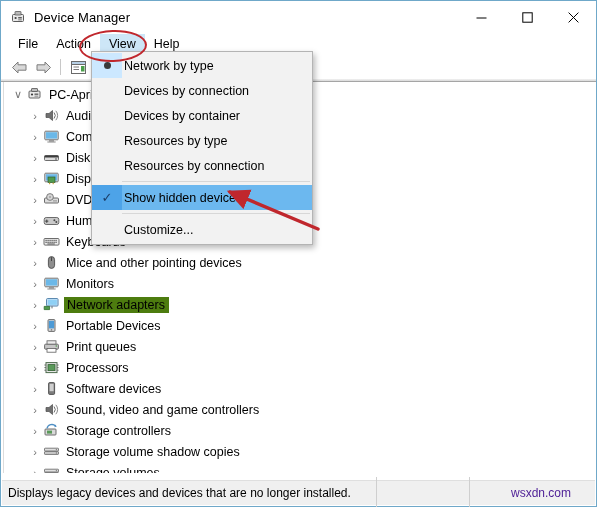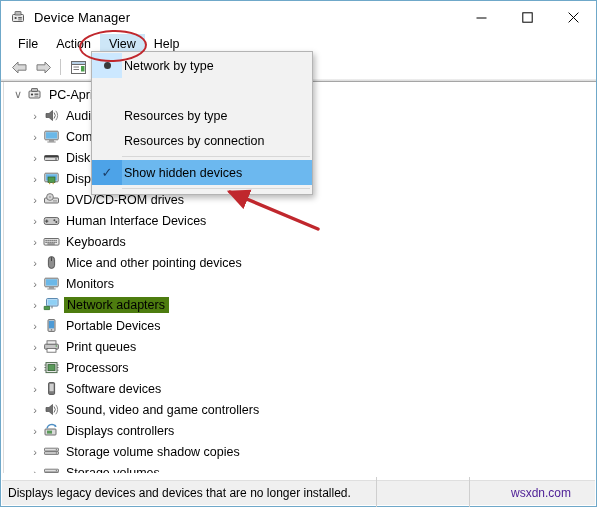--- a/index.html
+++ b/index.html
@@ -392,21 +392,21 @@
           <span class="lbl">Sound, video and game controllers</span>
         </div>
         <div class="row lvl1">
           <span class="twisty">›</span>
           <span class="ico"><svg width="17" height="15" viewBox="0 0 17 15">
               <rect x="2" y="6" width="11" height="6" rx=".8" fill="#d9d9d9" stroke="#5e5e5e" stroke-width=".9"></rect>
                 <rect x="4" y="7.6" width="5" height="3" fill="#5a9a5a"></rect>
                 <path d="M4 5.4 A5 5 0 0 1 12.6 3.2" fill="none" stroke="#4f8fc4" stroke-width="1.4"></path>
                 <path d="M12.2 1.6 L13.8 3.4 L11.6 4.2 Z" fill="#4f8fc4"></path>
             </svg></span>
-          <span class="lbl">Displays controllers</span>
+          <span class="lbl">Storage controllers</span>
         </div>
         <div class="row lvl1">
           <span class="twisty">›</span>
           <span class="ico"><svg width="17" height="15" viewBox="0 0 17 15">
               <rect x="1.5" y="4.2" width="14" height="2.8" rx=".6" fill="#e0e0e0" stroke="#5f5f5f" stroke-width=".8"></rect>
                 <rect x="1.5" y="7.6" width="14" height="2.8" rx=".6" fill="#cfcfcf" stroke="#5f5f5f" stroke-width=".8"></rect>
                 <circle cx="13.4" cy="5.6" r=".7" fill="#7a7a7a"></circle>
                 <circle cx="13.4" cy="9" r=".7" fill="#7a7a7a"></circle>
             </svg></span>
           <span class="lbl">Storage volume shadow copies</span>
@@ -432,37 +432,46 @@
 
   <div class="dropdown" id="dropdown">
       <div class="dd-item">
         <span class="gutter marked">
           <span class="radio-dot"></span>
         </span>
         <span class="txt">Network by type</span>
       </div>
       <div class="dd-item">
         <span class="gutter"></span>
+        <span class="txt">Devices by connection</span>
+      </div>
+      <div class="dd-item">
+        <span class="gutter"></span>
+        <span class="txt">Devices by container</span>
       </div>
       <div class="dd-item">
         <span class="gutter"></span>
         <span class="txt">Resources by type</span>
       </div>
       <div class="dd-item">
         <span class="gutter"></span>
         <span class="txt">Resources by connection</span>
       </div>
       <div class="dd-sep"></div>
       <div class="dd-item hl">
         <span class="gutter marked">
           <span class="check">✓</span>
         </span>
         <span class="txt">Show hidden devices</span>
       </div>
       <div class="dd-sep"></div>
+      <div class="dd-item">
+        <span class="gutter"></span>
+        <span class="txt">Customize...</span>
+      </div>
     </div>
 
   <div class="anno ellipse"></div>
   <svg class="anno arrow-svg" width="125" height="60" viewBox="0 0 125 60">
     <defs>
       <marker id="ah" markerWidth="7" markerHeight="7" refX="5.6" refY="3.1" orient="auto">
         <path d="M0,0 L6.6,3.1 L0,6.2 z" fill="#c0272d"></path>
       </marker>
     </defs>
     <line x1="112" y1="50" x2="24" y2="13" stroke="#c0272d" stroke-width="3.4" stroke-linecap="round" marker-end="url(#ah)"></line>

